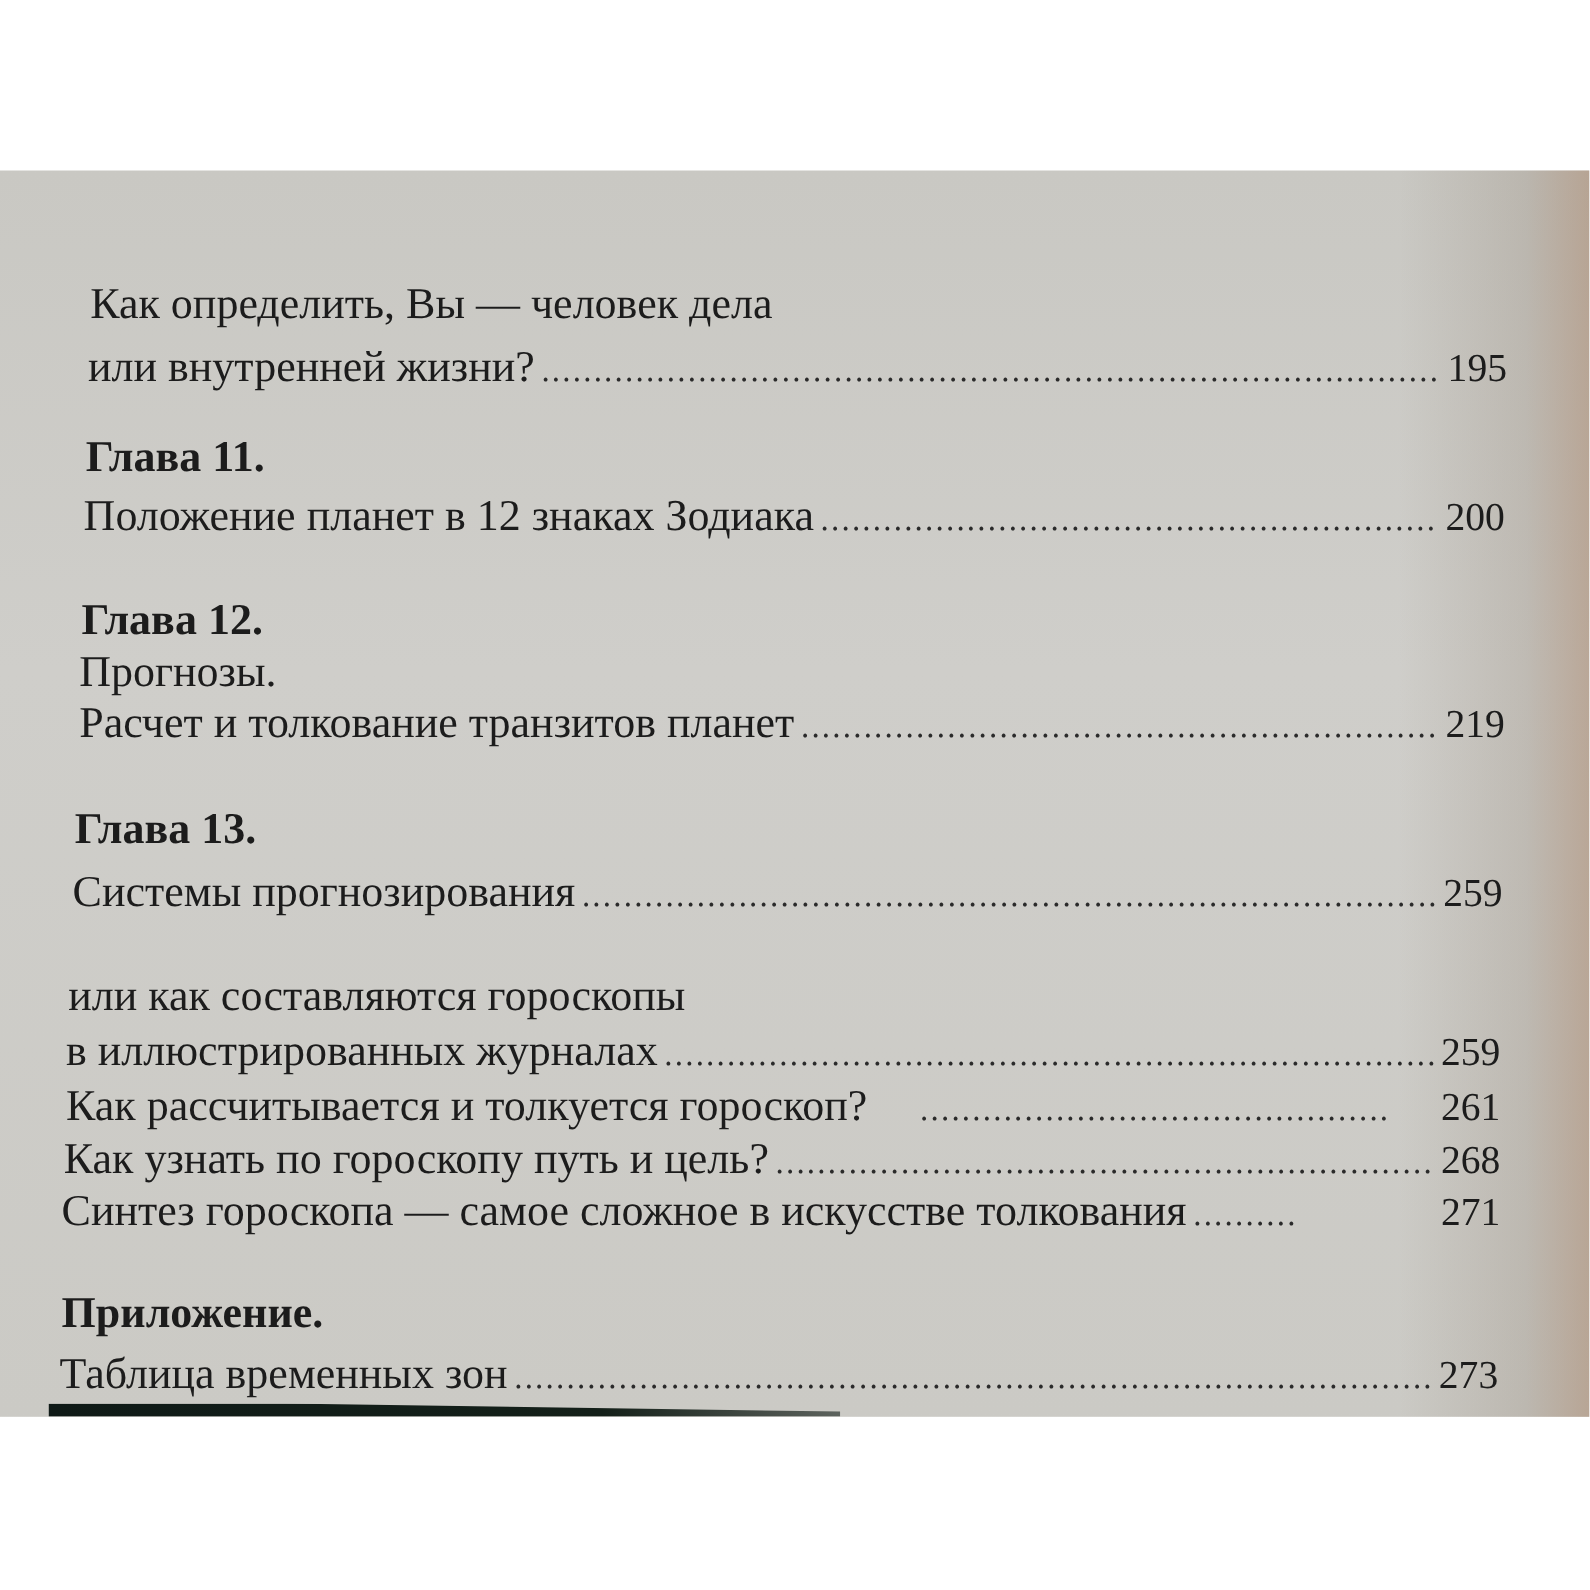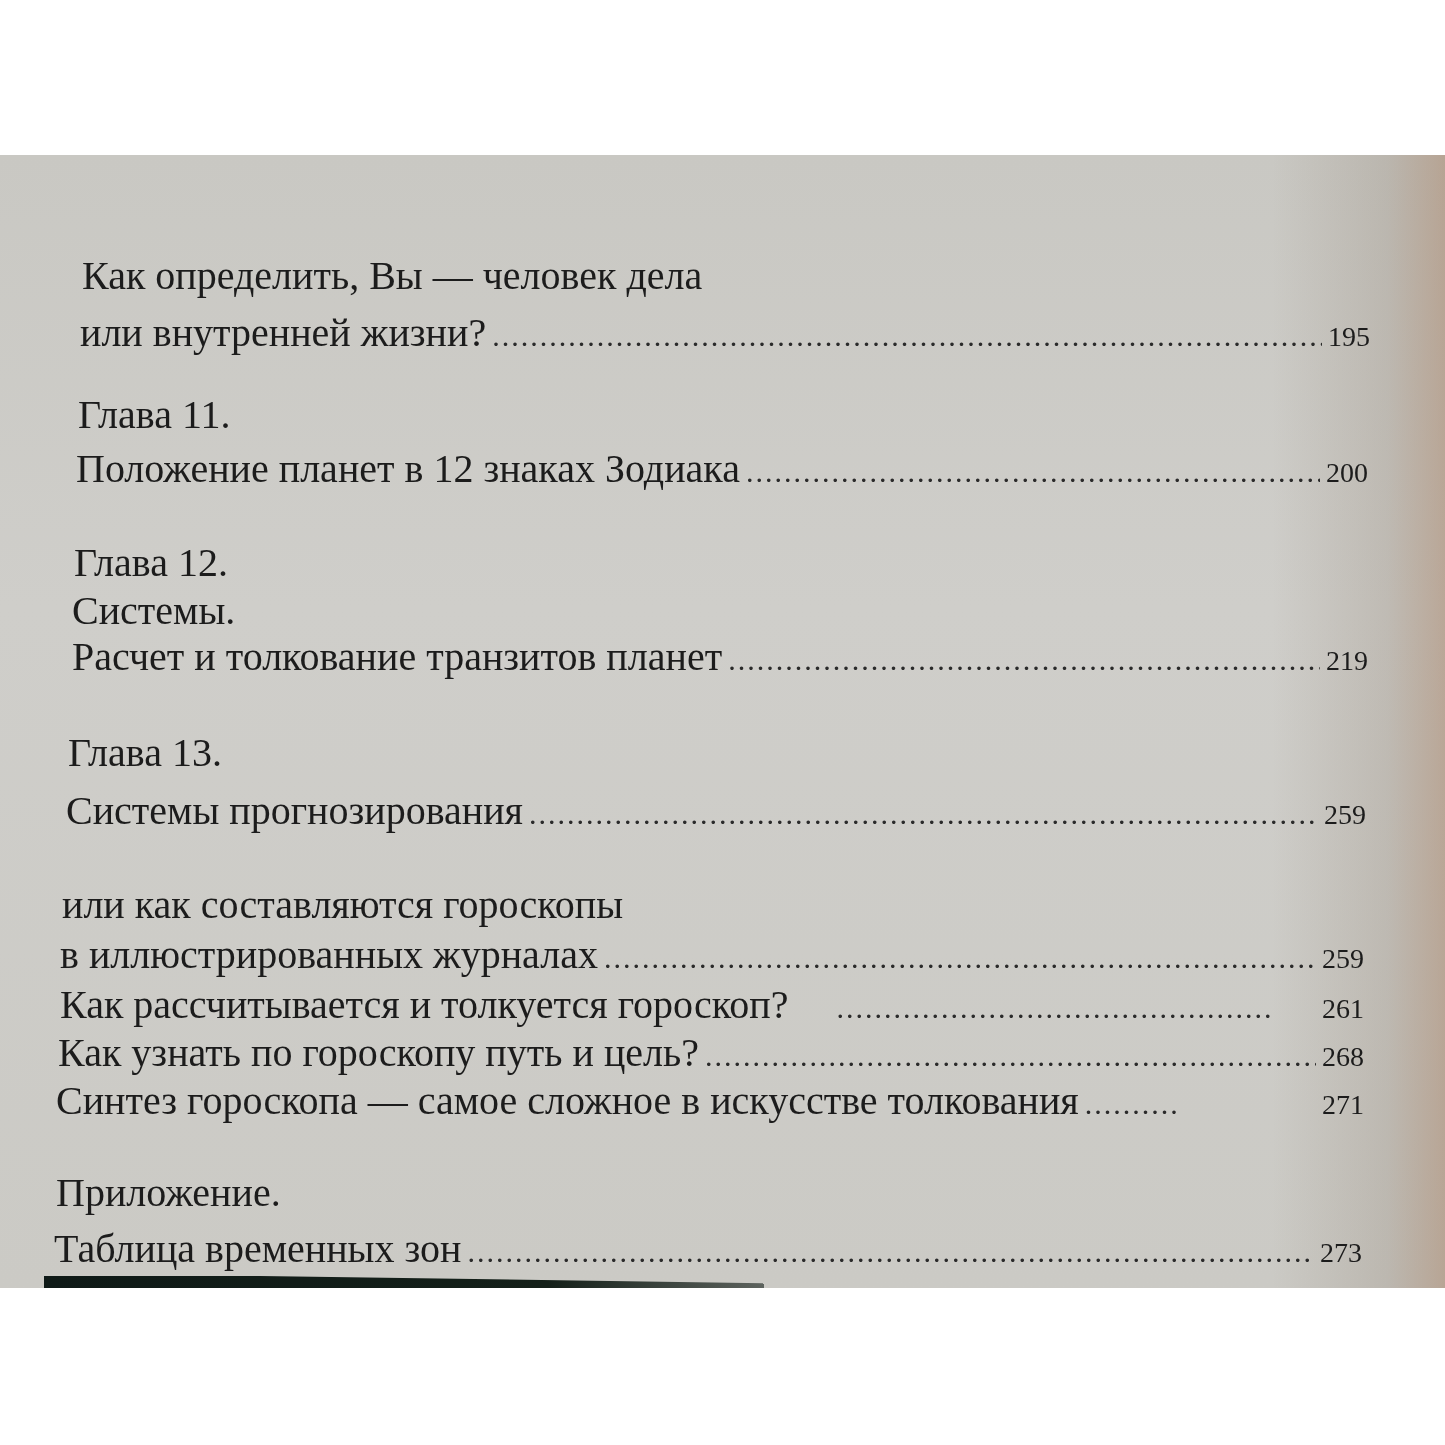--- a/index.html
+++ b/index.html
@@ -14,27 +14,27 @@
       linear-gradient(90deg, rgba(0,0,0,0) 0%, rgba(0,0,0,0) 88%, rgba(120,100,80,0.18) 96%, rgba(160,120,90,0.45) 100%),
       linear-gradient(180deg, #c9c8c3 0%, #cfceca 40%, #cbcac5 100%);
     overflow: hidden;
   }
   .toc { position: absolute; left: 0; top: 0; width: 1445px; height: 100%; color: #1c1c1c; }
   .line {
     position: absolute; font-size: 40px; line-height: 46px; white-space: nowrap;
     transform-origin: left center;
     margin-top: 15px;
   }
-  .heading { font-weight: normal; }
+  .heading { font-weight: bold; }
   .entry { display: flex; align-items: baseline; }
   .entry .dots {
     flex: 1 1 auto; overflow: hidden; margin: 0 6px; letter-spacing: 2px;
     color: #2a2a2a; font-size: 30px;
   }
-  .entry .num { font-size: 28px; }
+  .entry .num { font-size: 36px; }
   .bar {
     position: absolute; left: 44px; top: 1121px; width: 720px; height: 12px;
     background: linear-gradient(90deg, #0f1a17 0%, #142019 70%, rgba(20,30,25,0.6) 100%);
     clip-path: polygon(0 0, 30% 0, 100% 60%, 100% 100%, 0 100%);
   }
 </style>
 </head>
 <body>
 
 <div class="page">
@@ -48,21 +48,21 @@
     </div>
 
     <div class="line heading" style="left:78px; top:222px;">Глава 11.</div>
     <div class="line entry" style="left:76px; top:276px; width:1292px;">
       <span>Положение планет в 12 знаках Зодиака</span>
       <span class="dots">..................................................................................................................................</span>
       <span class="num">200</span>
     </div>
 
     <div class="line heading" style="left:74px; top:370px;">Глава 12.</div>
-    <div class="line" style="left:72px; top:418px;">Системы.</div>
+    <div class="line" style="left:72px; top:418px;">Прогнозы.</div>
     <div class="line entry" style="left:72px; top:464px; width:1296px;">
       <span>Расчет и толкование транзитов планет</span>
       <span class="dots">..................................................................................................................................</span>
       <span class="num">219</span>
     </div>
 
     <div class="line heading" style="left:68px; top:560px;">Глава 13.</div>
     <div class="line entry" style="left:66px; top:618px; width:1300px;">
       <span>Системы прогнозирования</span>
       <span class="dots">..................................................................................................................................</span>

